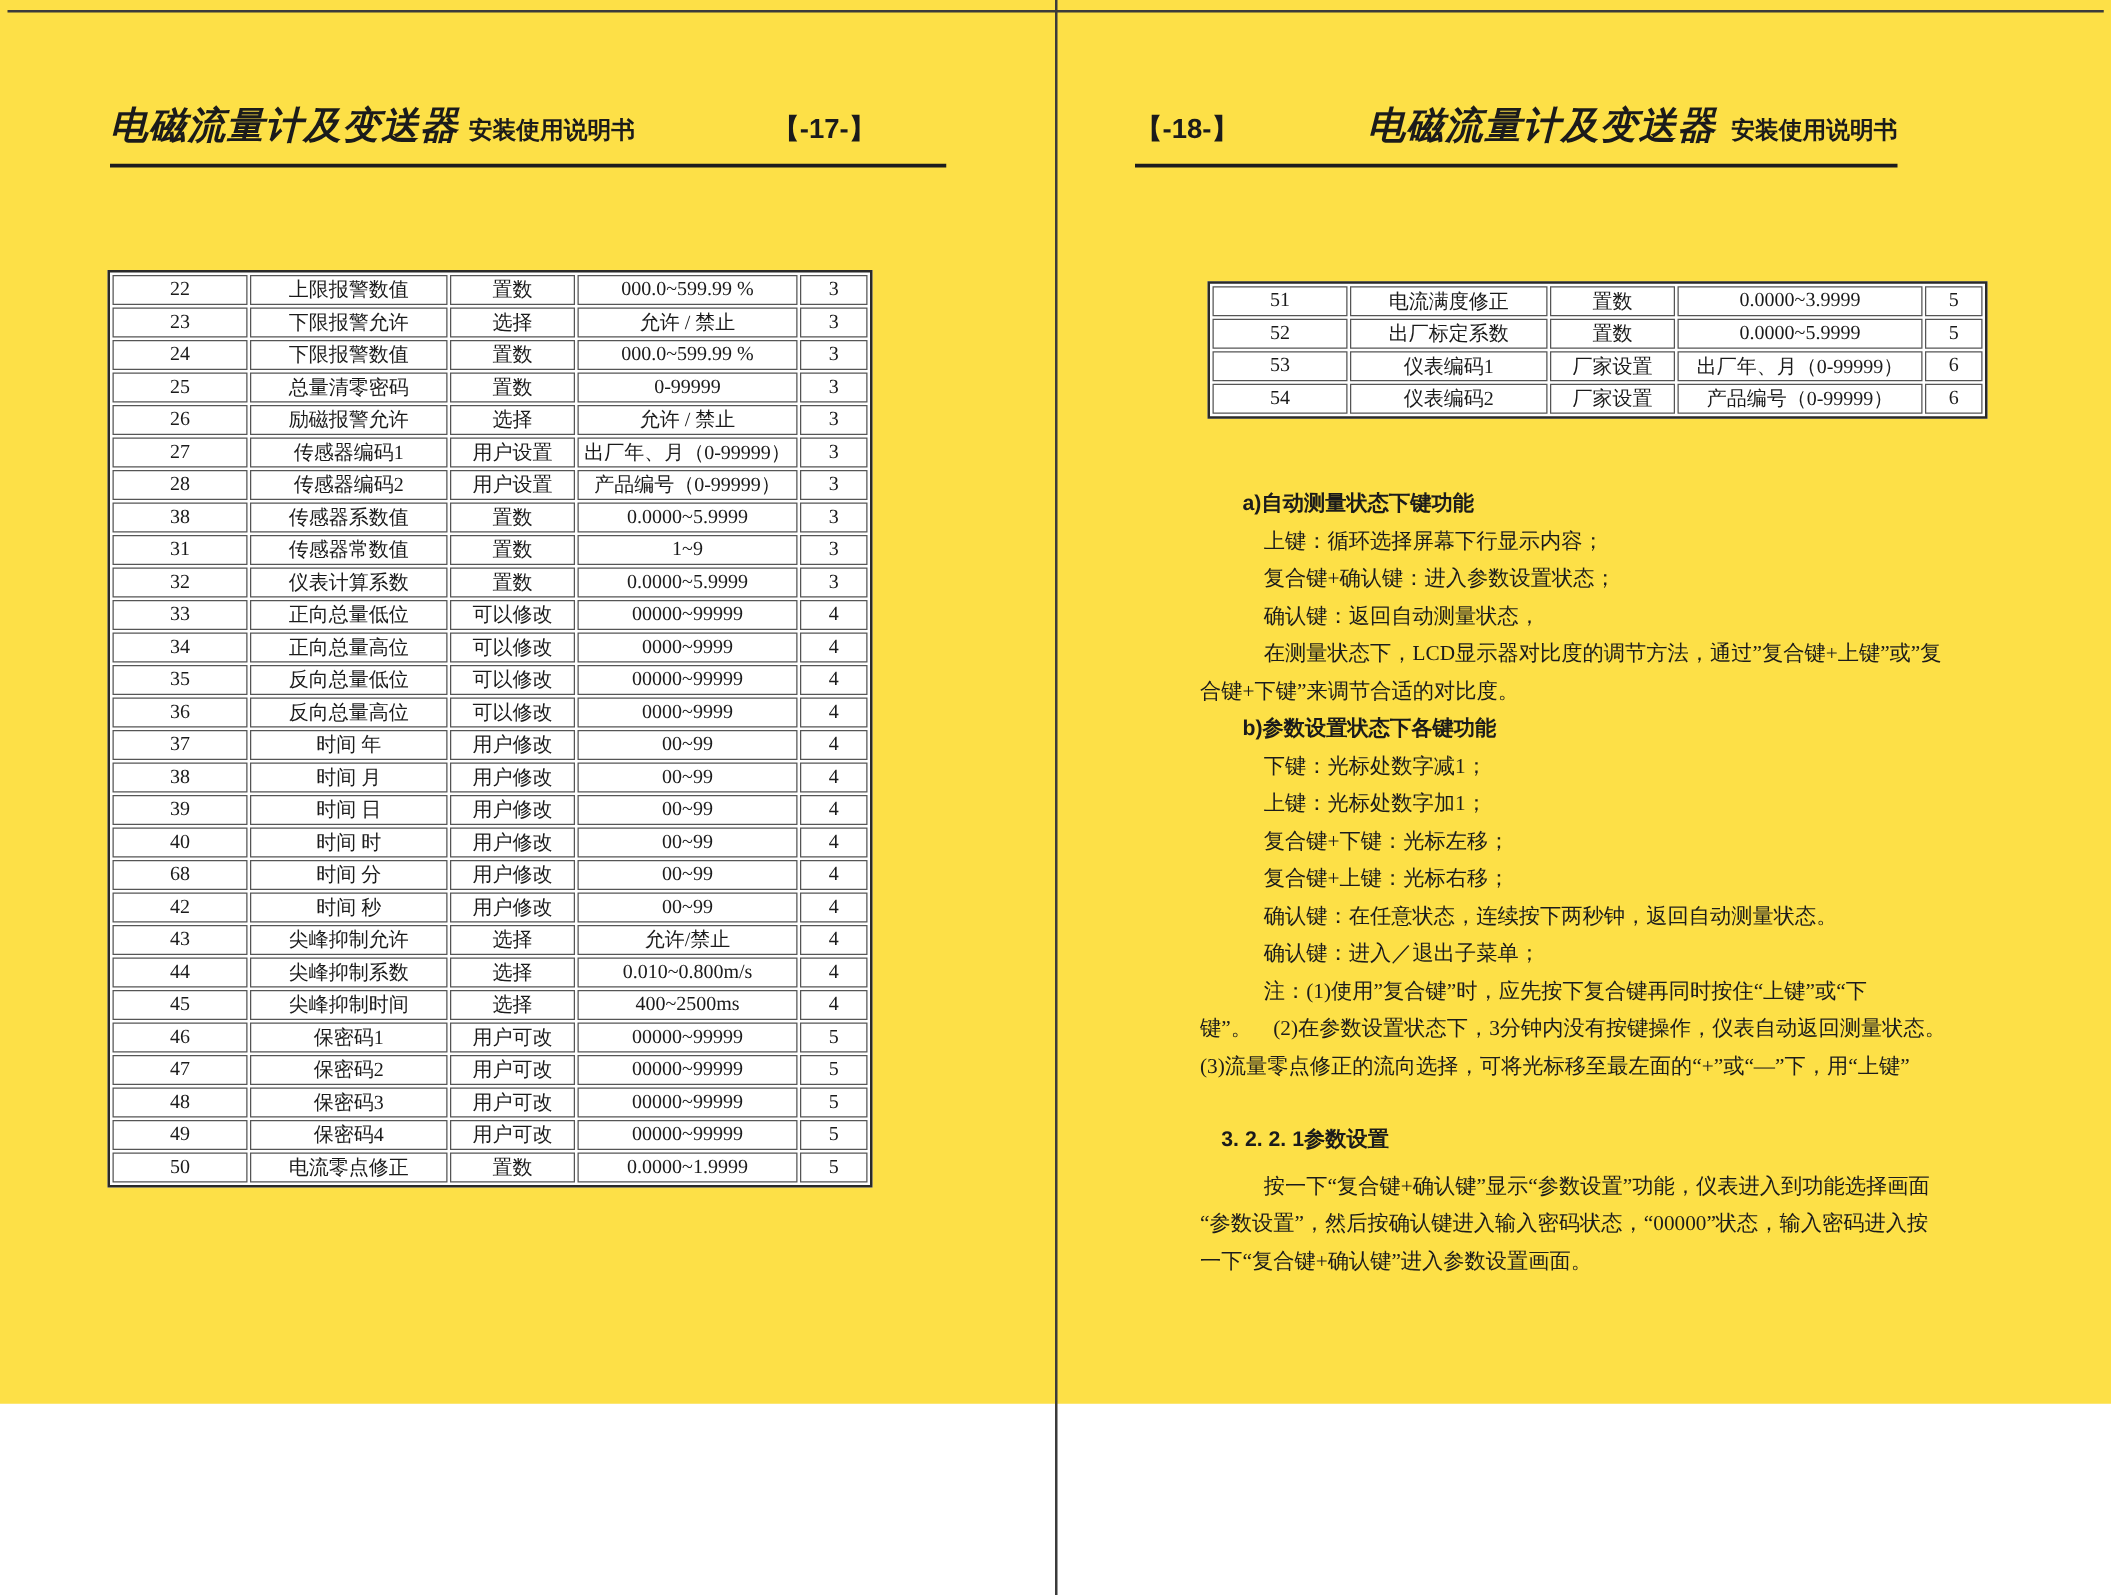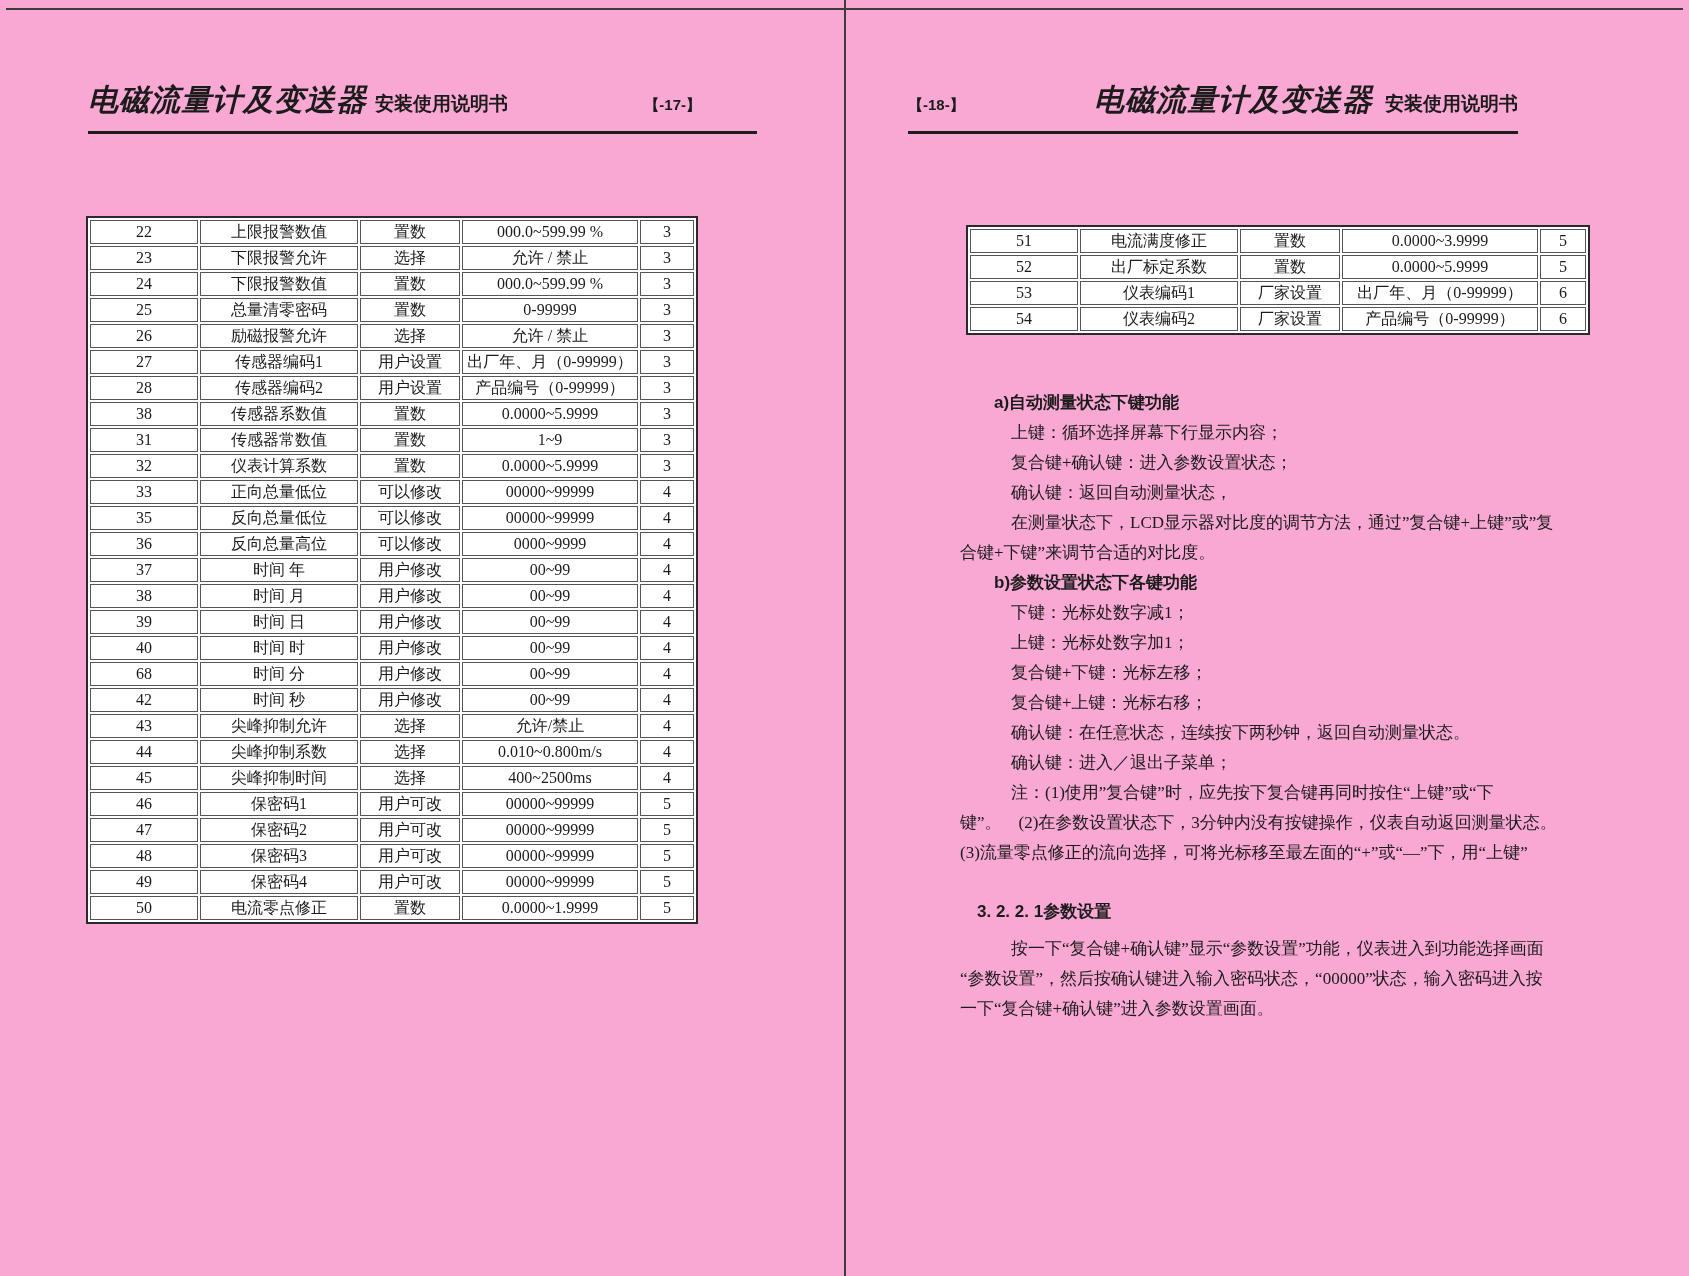--- a/index.html
+++ b/index.html
@@ -1,36 +1,36 @@
 <!DOCTYPE html>
 <html><head>
 <meta charset="utf-8">
 <style>
   * { margin:0; padding:0; box-sizing:border-box; }
   html,body { width:1689px; height:1276px; background:#ffffff; color:#1b1b1b;
               font-family:"Liberation Serif", serif; overflow:hidden; }
-  .sheet { position:relative; width:1689px; height:1276px; background:#f9a8d4; }
+  .sheet { position:relative; width:1689px; height:1123px; background:#fde047; }
 
   .top-rule { position:absolute; top:8px; left:6px; width:1677px; height:2px; background:#3b3b3b; }
   .center-divider { position:absolute; top:0; left:844px; width:2px; height:1276px; background:#3b3b3b; }
 
   .page { position:absolute; top:0; height:1276px; }
   .page-left  { left:0;   width:844px; }
   .page-right { left:846px; width:843px;margin-left:28px; }
 
   
   .hdr { position:absolute; display:flex; align-items:baseline;
          border-bottom:3px solid #1d1d1d; padding-bottom:10px; }
   .page-left  .hdr { left:88px; top:80px; width:669px; }
   .page-right .hdr { left:34px; top:80px; width:610px; }
   .title-main { font-family:"Liberation Sans", sans-serif; font-weight:bold; font-style:italic;
                 font-size:30px; letter-spacing:1px; white-space:nowrap; }
   .title-sub  { font-family:"Liberation Sans", sans-serif; font-weight:bold;
                 font-size:19px; margin-left:8px; white-space:nowrap; }
-  .pagenum { font-family:"Liberation Sans", sans-serif; font-weight:bold; font-size:15px; white-space:nowrap; }
+  .pagenum { font-family:"Liberation Sans", sans-serif; font-weight:bold; font-size:22px; white-space:nowrap; }
   .page-left .pagenum { margin-left:auto; margin-right:56px; }
   .page-right .hdr .titles { margin-left:auto; }
 
   
   table.ptable { border-collapse:separate; border-spacing:2px; border:2px solid #2a2a2a;
                  background:#fff; position:absolute; }
   .page-left  table.ptable { left:86px; top:216px; }
   .page-right table.ptable { left:92px; top:225px; }
   table.ptable td { border:1px solid #555; text-align:center; vertical-align:middle;
                     font-size:16px; height:24px; padding:0 2px; white-space:nowrap; }
@@ -145,20 +145,27 @@
           </tr>
 
           <tr>
             <td class="c1">33</td>
             <td class="c2">正向总量低位</td>
             <td class="c3">可以修改</td>
             <td class="c4">00000~99999</td>
             <td class="c5">4</td>
           </tr>
 
+          <tr>
+            <td class="c1">34</td>
+            <td class="c2">正向总量高位</td>
+            <td class="c3">可以修改</td>
+            <td class="c4">0000~9999</td>
+            <td class="c5">4</td>
+          </tr>
 
           <tr>
             <td class="c1">35</td>
             <td class="c2">反向总量低位</td>
             <td class="c3">可以修改</td>
             <td class="c4">00000~99999</td>
             <td class="c5">4</td>
           </tr>
 
           <tr>

